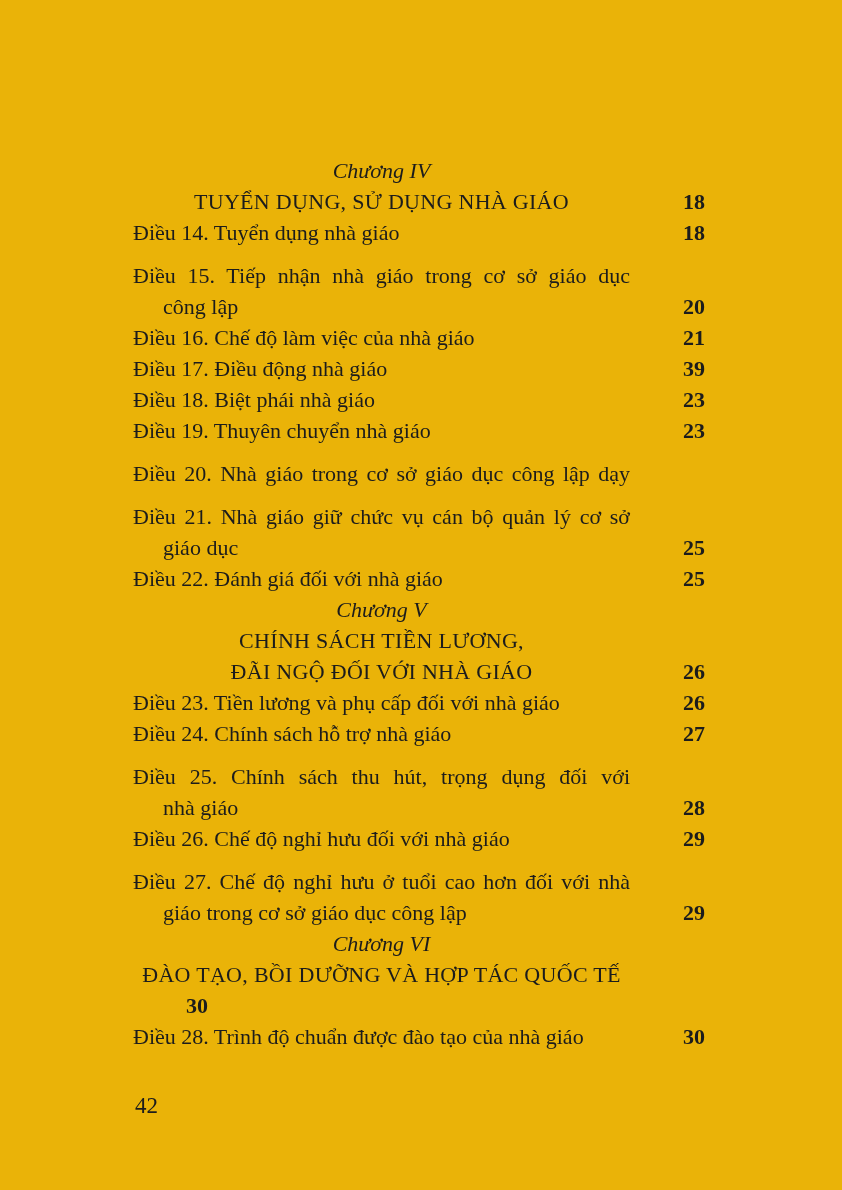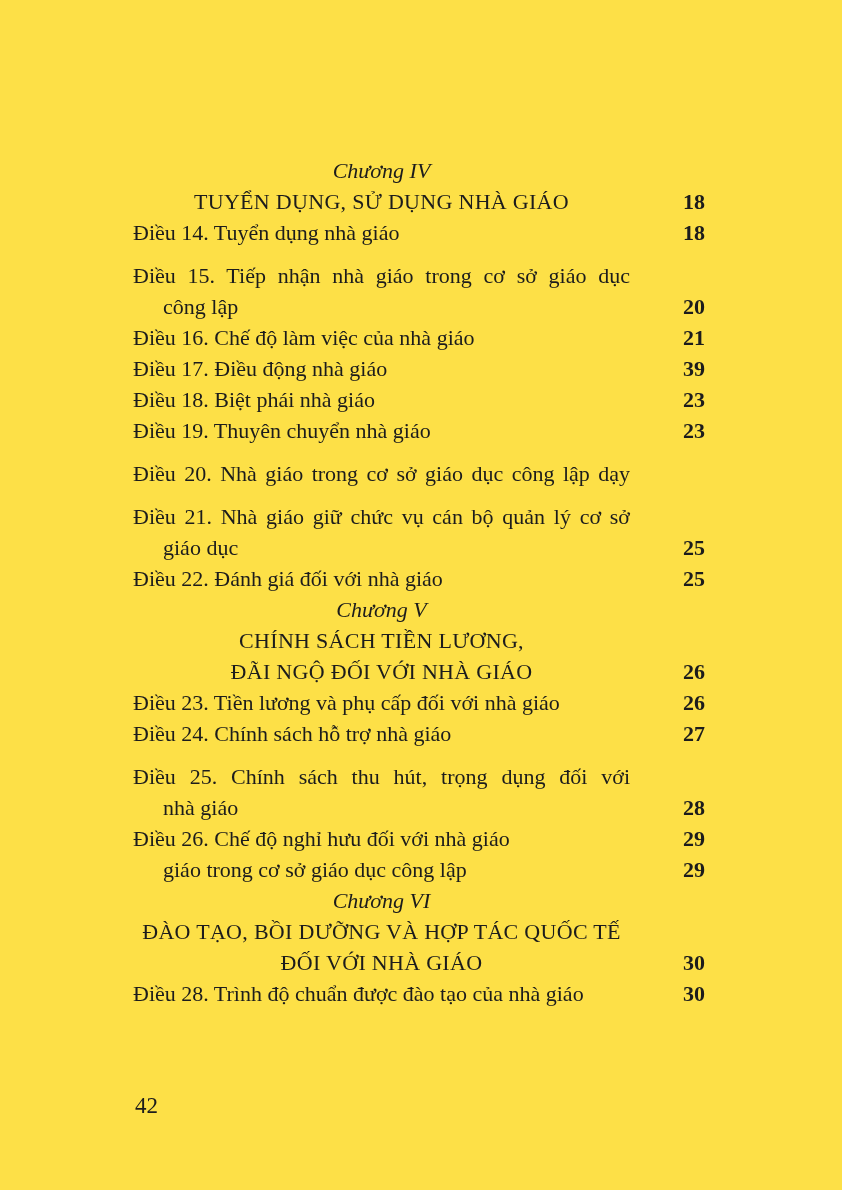--- a/index.html
+++ b/index.html
@@ -4,21 +4,21 @@
 <style>
   html, body {
     margin: 0;
     padding: 0;
     background: #ffffff;
   }
   .page {
     position: relative;
     width: 842px;
     height: 1190px;
-    background: #fde047;
+    background: #eab308;
     font-family: "Liberation Serif", "DejaVu Serif", serif;
     color: #1c1c1c;
     overflow: hidden;
   }
   .toc {
     position: absolute;
     left: 133px;
     top: 155px;
     width: 572px;
   }
@@ -149,34 +149,37 @@
         <span class="p"></span>
       </div>
       <div class="row entry-cont">
         <span class="t">nhà giáo</span>
         <span class="p">28</span>
       </div>
       <div class="row entry">
         <span class="t">Điều 26. Chế độ nghỉ hưu đối với nhà giáo</span>
         <span class="p">29</span>
       </div>
+      <div class="row entry-start">
+        <span class="t">Điều 27. Chế độ nghỉ hưu ở tuổi cao hơn đối với nhà</span>
+        <span class="p"></span>
+      </div>
       <div class="row entry-cont">
         <span class="t">giáo trong cơ sở giáo dục công lập</span>
         <span class="p">29</span>
       </div>
       <div class="row chapter-label">
         <span class="t">Chương VI</span>
         <span class="p"></span>
       </div>
       <div class="row chapter-title">
         <span class="t">ĐÀO TẠO, BỒI DƯỠNG VÀ HỢP TÁC QUỐC TẾ</span>
         <span class="p"></span>
       </div>
       <div class="row chapter-title">
-        <span class="t">ĐỐI VỚI NHÀ GIÁO</span>
         <span class="p">30</span>
       </div>
       <div class="row entry">
         <span class="t">Điều 28. Trình độ chuẩn được đào tạo của nhà giáo</span>
         <span class="p">30</span>
       </div>
     </div>
   <div class="footer-page-number">42</div>
 </div>
 

